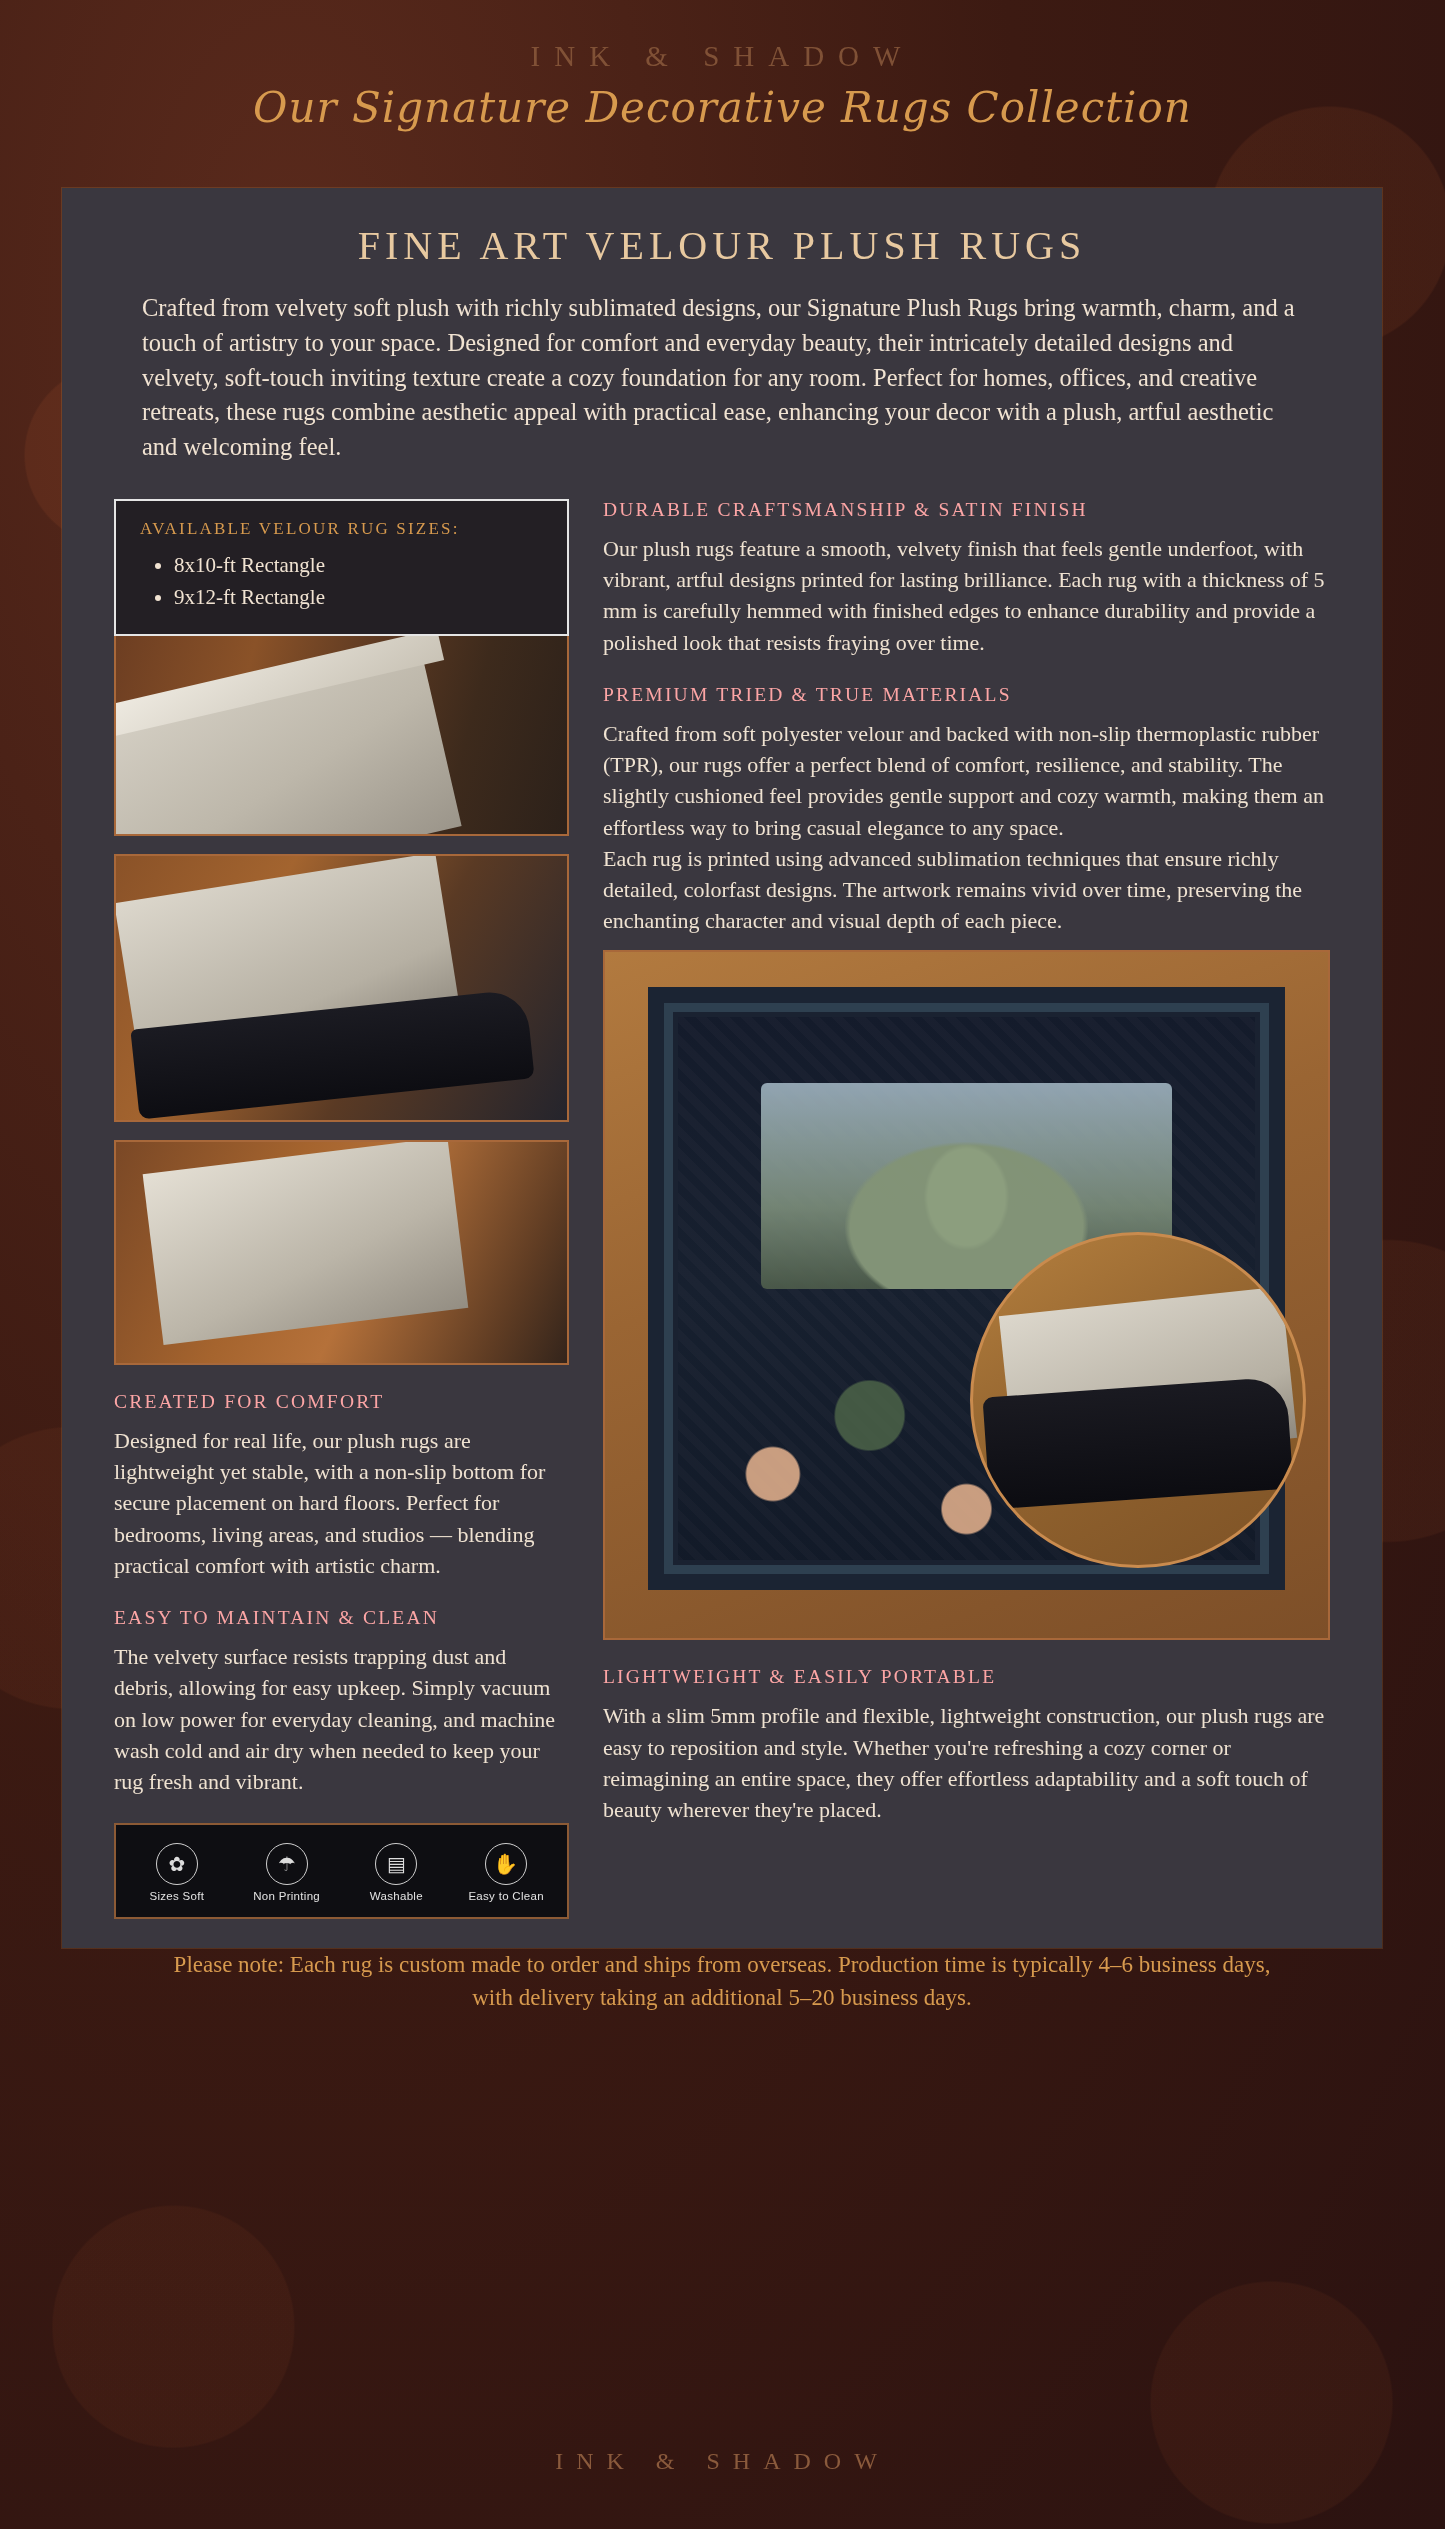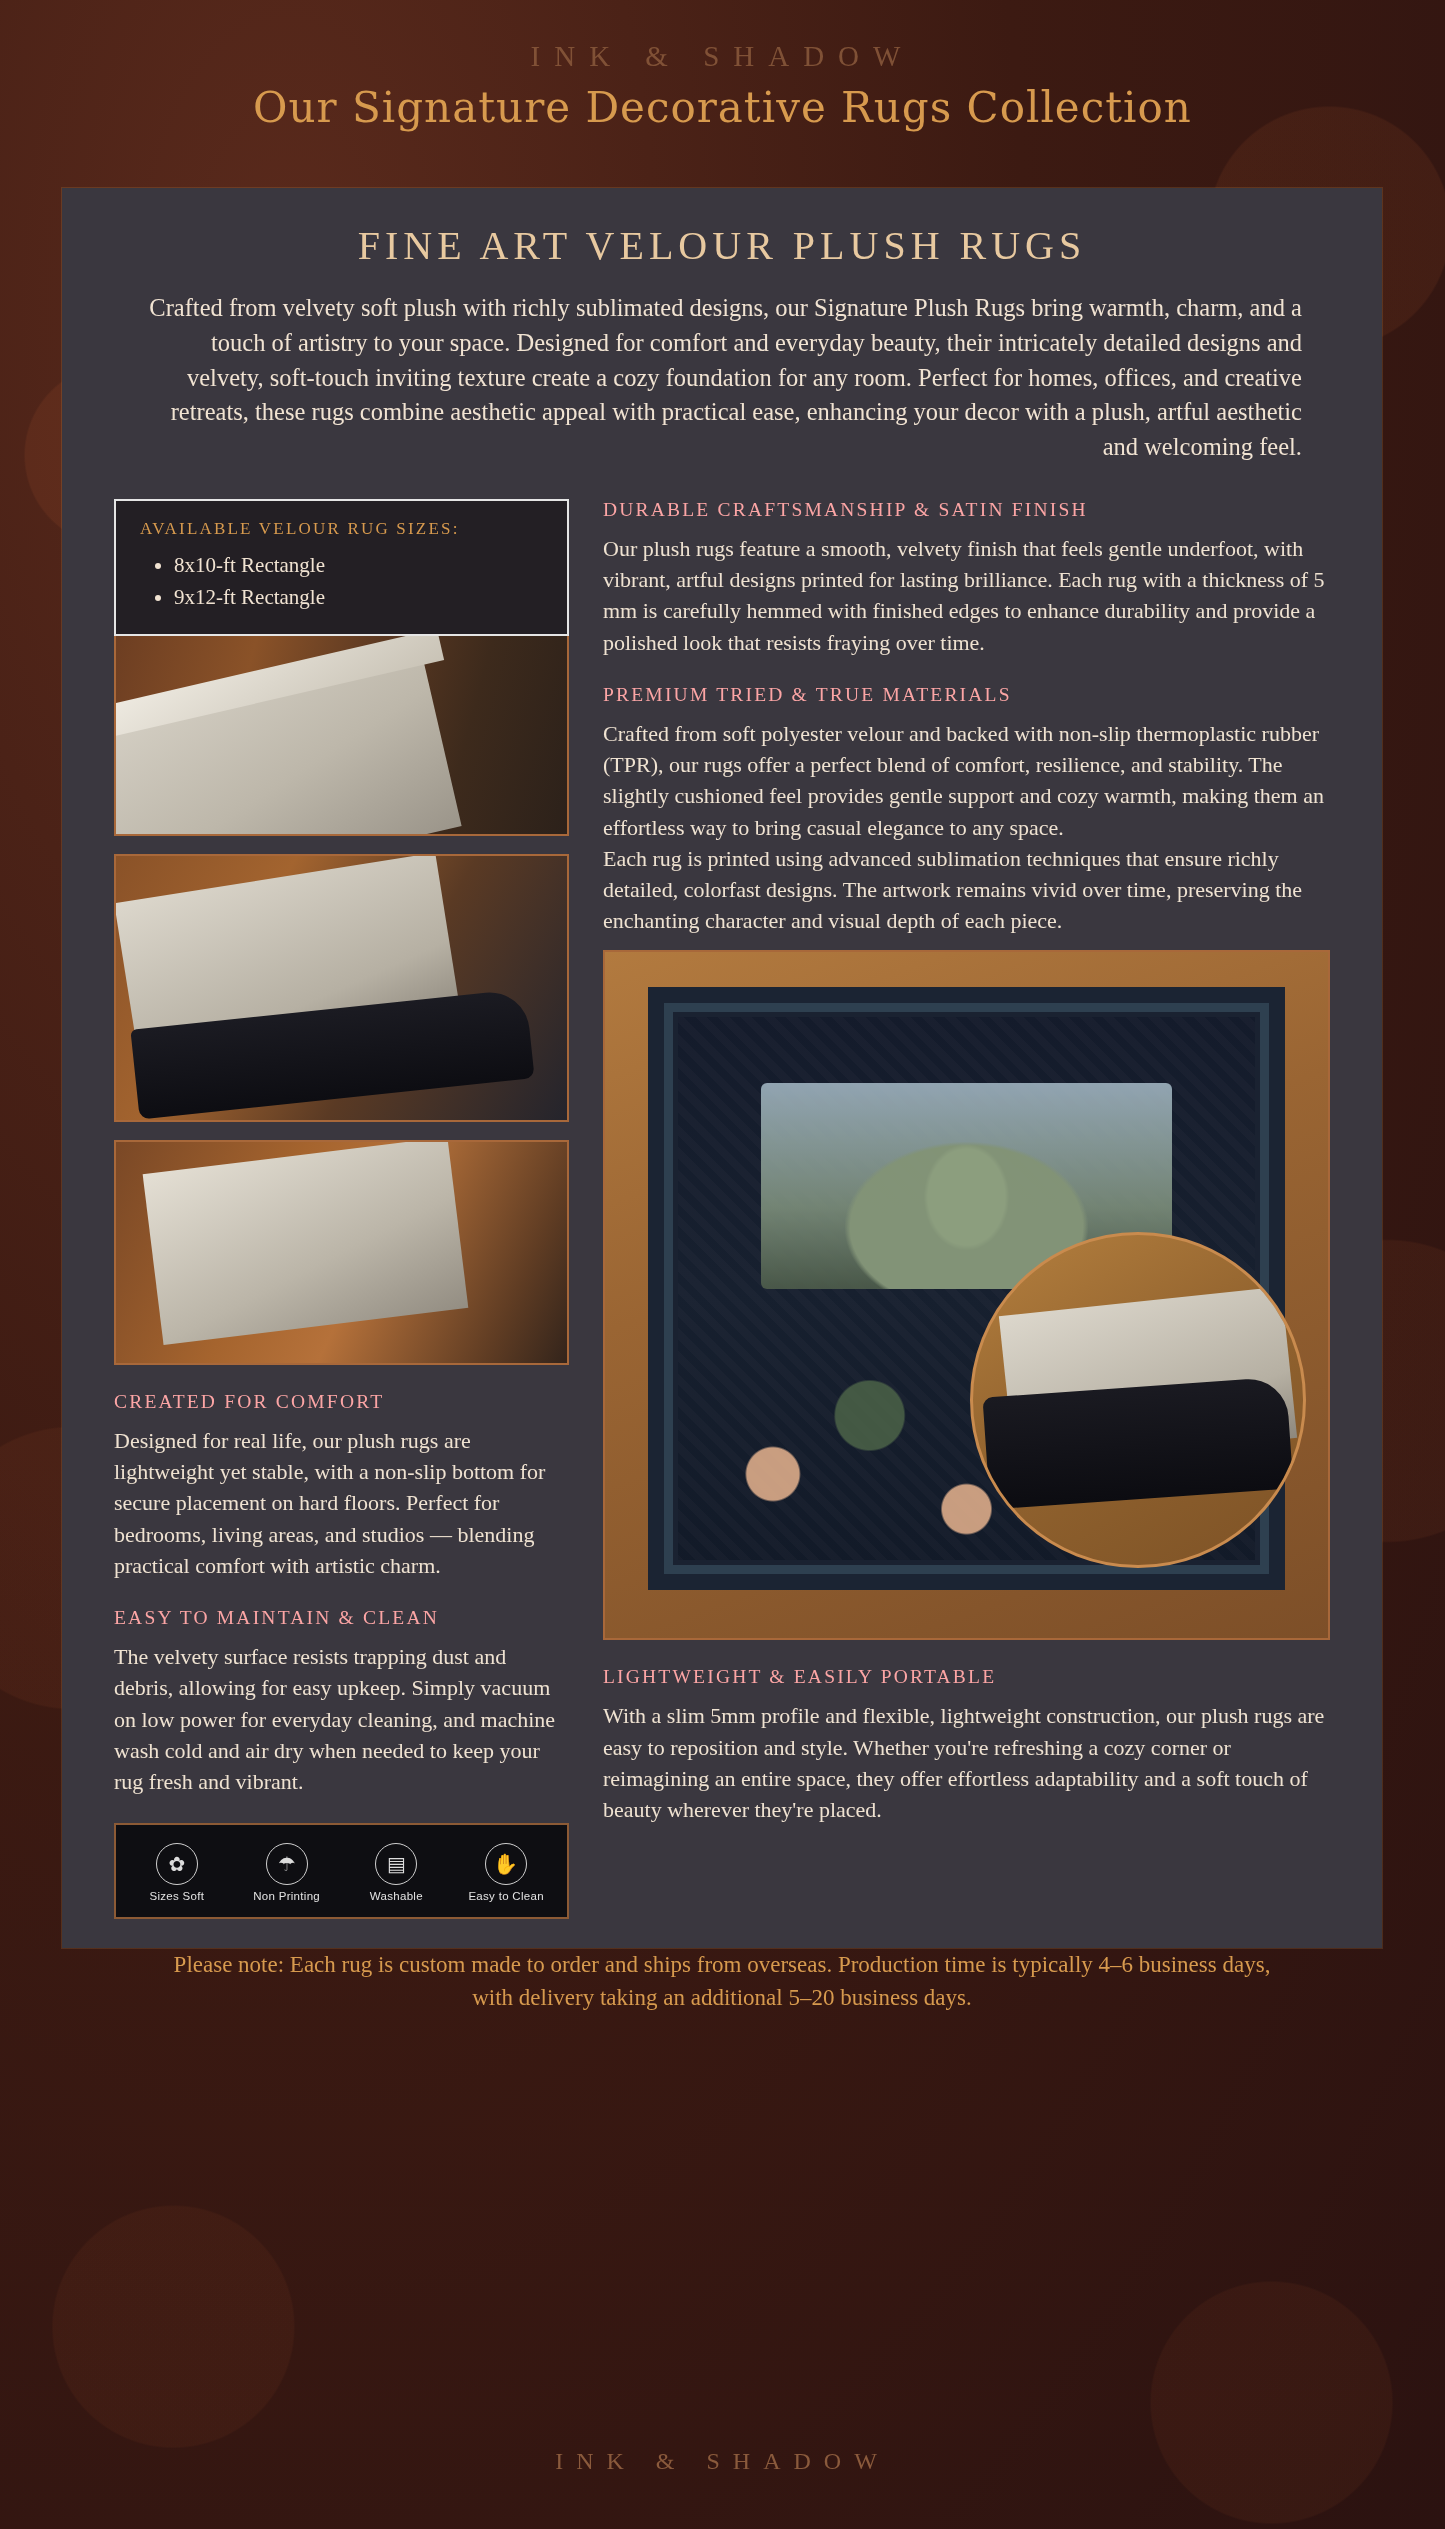--- a/index.html
+++ b/index.html
@@ -47,20 +47,21 @@
     font-family: "Liberation Serif", serif;
     letter-spacing: 14px;
     font-size: 29px;
     color: #8a5a3c;
     text-transform: uppercase;
     opacity: .85;
   }
   .script-title {
     margin-top: 10px;
     font-family: "DejaVu Serif", serif;
+    font-style: italic;
     font-size: 42px;
     color: #d79a4e;
     letter-spacing: 1px;
   }
 
   
   .panel {
     position: absolute;
     left: 62px;
     top: 188px;
@@ -78,21 +79,21 @@
     font-family: "Liberation Serif", serif;
     font-weight: normal;
     font-size: 40px;
     letter-spacing: 5px;
     color: #e8c9a0;
     text-transform: uppercase;
   }
 
   p.intro {
     margin: 0 28px;
-    text-align: right;
+    text-align: left;
     font-size: 24.5px;
     line-height: 1.42;
     color: #f1e3d2;
   }
 
   
   .cols {
     display: flex;
     gap: 34px;
     margin-top: 34px;

